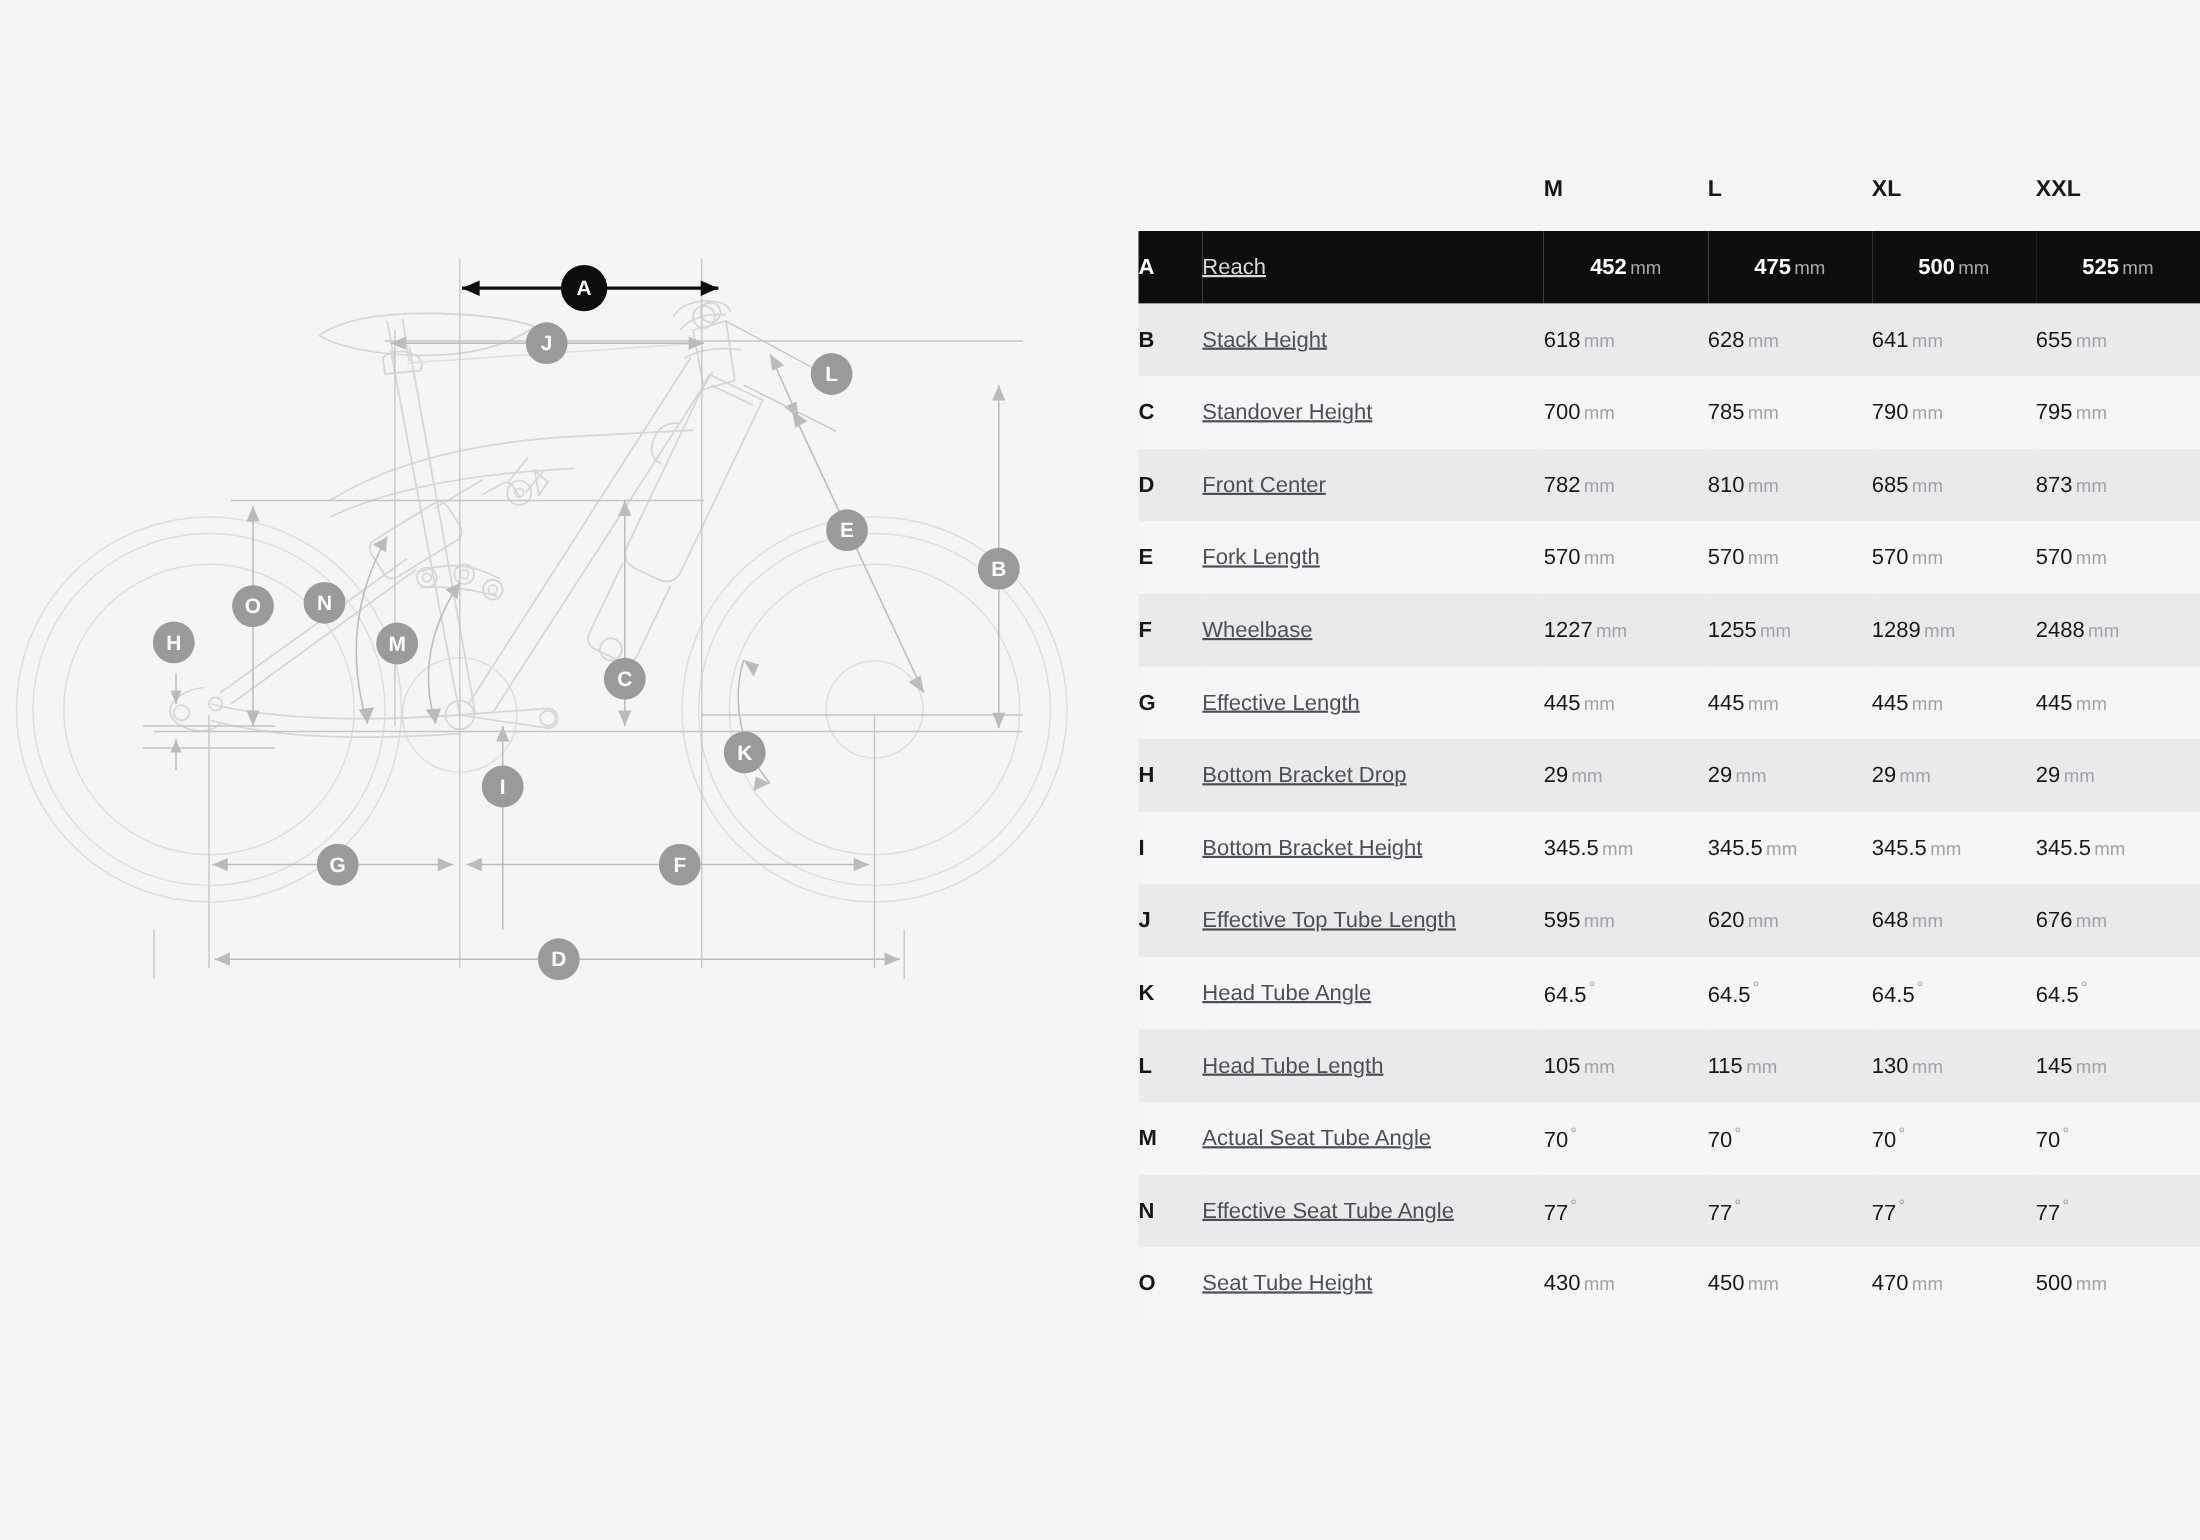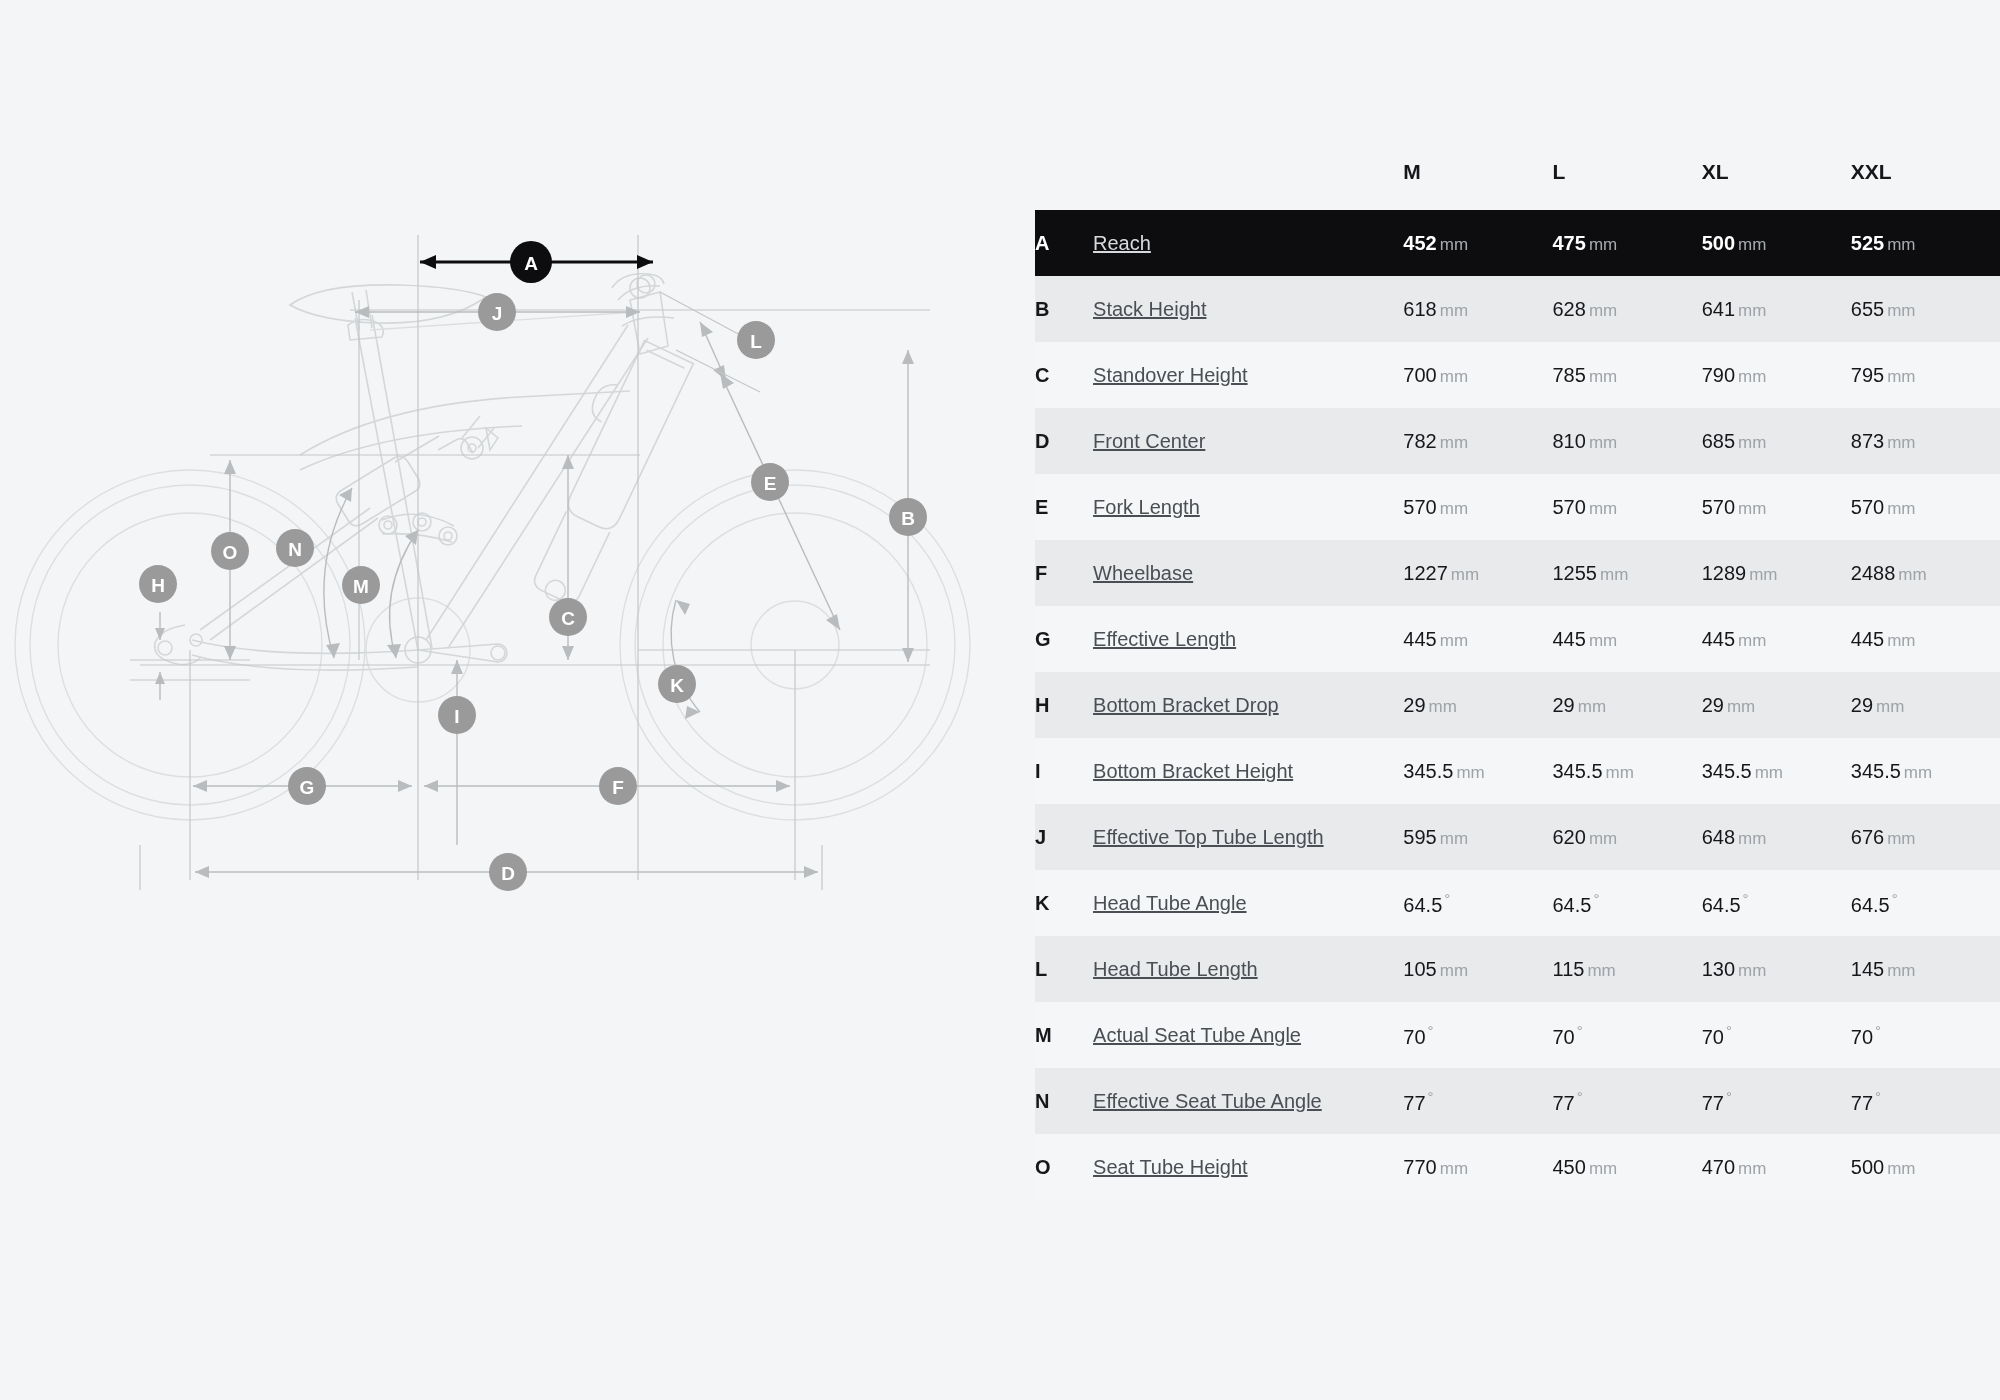--- a/index.html
+++ b/index.html
@@ -88,21 +88,21 @@
     font-size:20px;
     white-space:nowrap;
   }
   td.val-cell .unit{
     color:#9ea3a8;
     font-size:17px;
     margin-left:3px;
   }
   tr.highlight td.key-cell{color:#ffffff;}
   tr.highlight td.name-cell{color:#d8dbde;}
-  tr.highlight td.val-cell{color:#ffffff;font-weight:bold;}
+  tr.highlight td.val-cell{color:#ffffff;font-weight:bold;text-align:center;}
   tr.highlight td.val-cell .unit{color:#a6abb0;font-weight:normal;}
   td.val-cell .deg{color:#9ea3a8;font-size:15px;margin-left:2px;vertical-align:super;}
 </style>
 </head>
 <body>
 
 <div id="page">
 
   <div id="diagram-pane">
     <svg id="bike-svg" viewBox="0 0 1035 1400">
@@ -485,21 +485,21 @@
             <td class="key-cell">N</td>
             <td class="name-cell">Effective Seat Tube Angle</td>
             <td class="val-cell"><span>77</span><span class="deg">°</span></td>
             <td class="val-cell"><span>77</span><span class="deg">°</span></td>
             <td class="val-cell"><span>77</span><span class="deg">°</span></td>
             <td class="val-cell"><span>77</span><span class="deg">°</span></td>
           </tr>
           <tr class="band-a">
             <td class="key-cell">O</td>
             <td class="name-cell">Seat Tube Height</td>
-            <td class="val-cell"><span>770</span><span class="unit">mm</span></td>
+            <td class="val-cell"><span>430</span><span class="unit">mm</span></td>
             <td class="val-cell"><span>450</span><span class="unit">mm</span></td>
             <td class="val-cell"><span>470</span><span class="unit">mm</span></td>
             <td class="val-cell"><span>500</span><span class="unit">mm</span></td>
           </tr>
         </tbody>
     </table>
   </div>
 
 </div>
 

